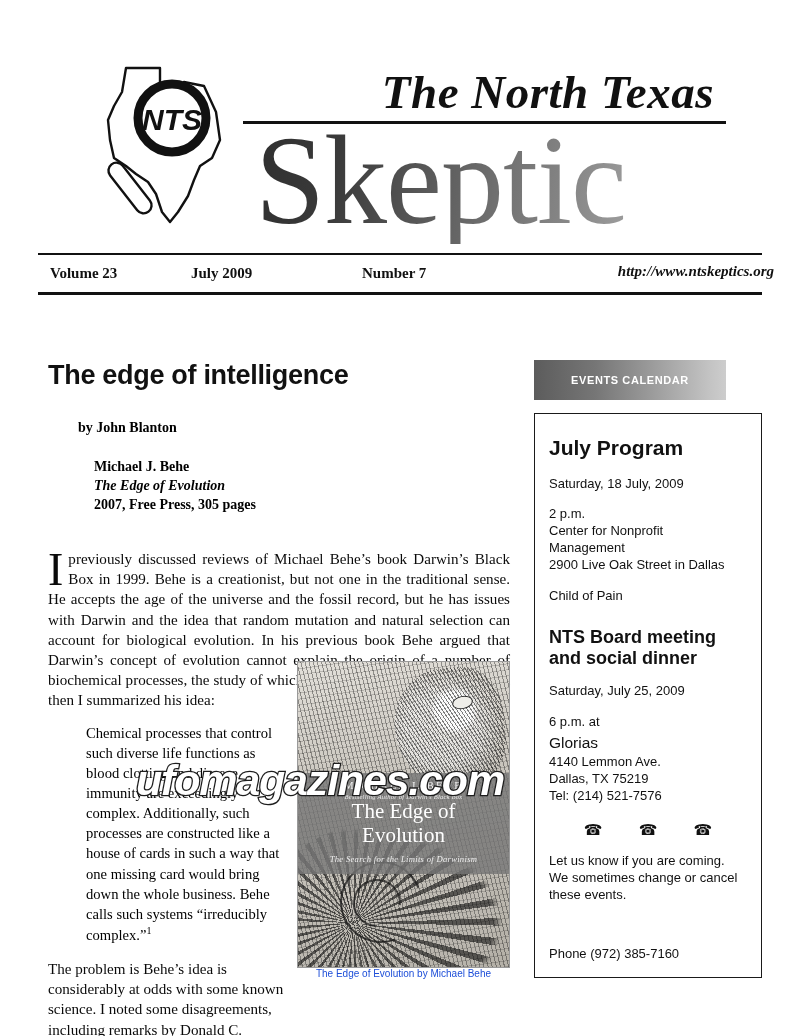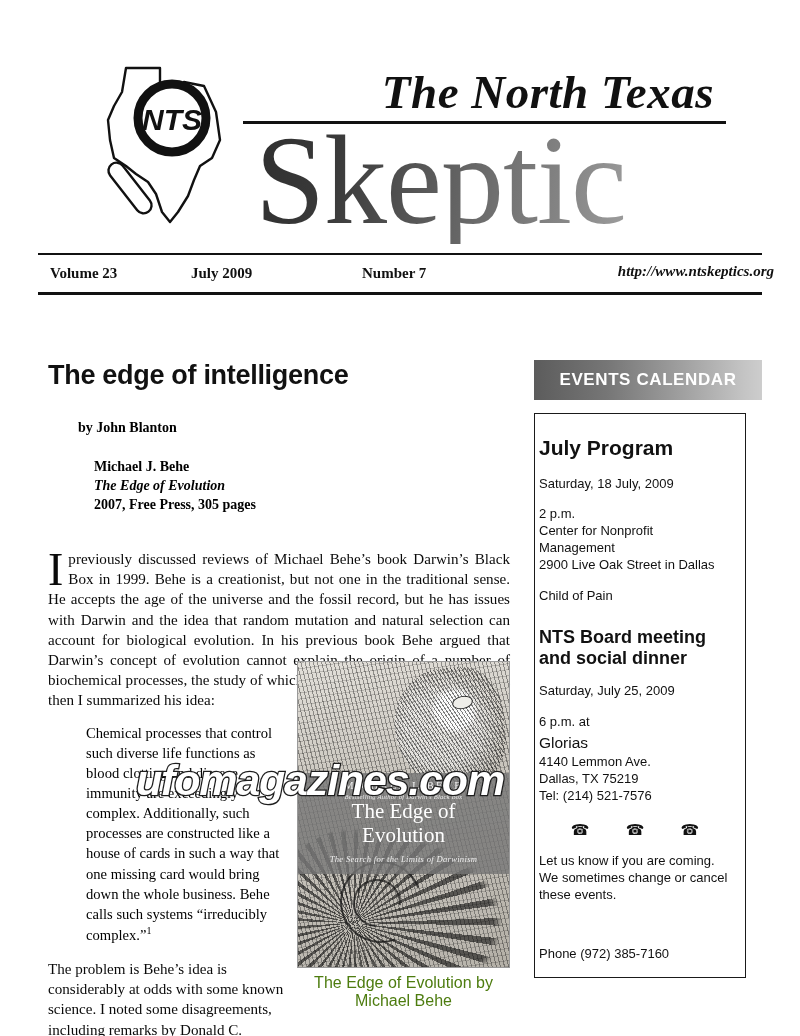--- a/index.html
+++ b/index.html
@@ -285,53 +285,52 @@
   .bc-sub {
     font-family: "Liberation Serif", serif;
     font-style: italic;
     font-size: 8.6px;
     color: #f0f0f0;
     margin-top: 7px;
     letter-spacing: 0.3px;
   }
   .book-caption {
     font-family: "Liberation Sans", sans-serif;
-    font-size: 16px;
+    font-size: 10px;
     text-align: center;
-    margin-top: 6px;
-    color: #4d7c0f;
+    color: #1d4ed8;
   }
 
   
   .sidebar {
     position: absolute;
     left: 534px; top: 360px;
     width: 228px;
   }
   .events-header {
-    width: 228px;
+    width: 192px;
     height: 40px;
     background: linear-gradient(90deg, #5c5c5c 0%, #767676 32%, #9c9c9c 62%, #c4c4c4 92%, #cdcdcd 100%);
     color: #ffffff;
     font-family: "Liberation Sans", sans-serif;
     font-weight: bold;
-    font-size: 17px;
+    font-size: 11px;
     letter-spacing: 0.6px;
     display: flex;
     align-items: center;
     justify-content: center;
     box-sizing: border-box;
   }
   .events-box {
     margin-top: 13px;
-    width: 212px;
+    width: 228px;
     min-height: 557px;
     border: 1.6px solid #1a1a1a;
     box-sizing: border-box;
-    padding: 22px 14px 14px 4px;
+    padding: 22px 14px 14px 14px;
     font-family: "Liberation Sans", sans-serif;
     color: #111;
   }
   .ev-h1 {
     font-family: "Liberation Sans", sans-serif;
     font-weight: bold;
     font-size: 21px;
     margin: 0 0 16px 0;
     line-height: 1.12;
   }

